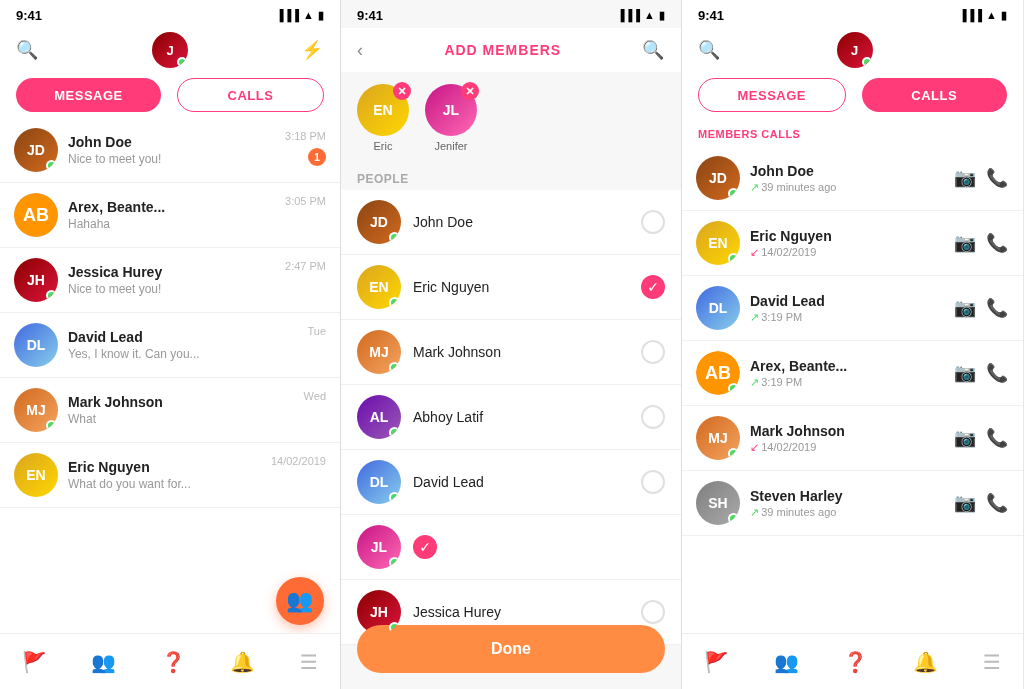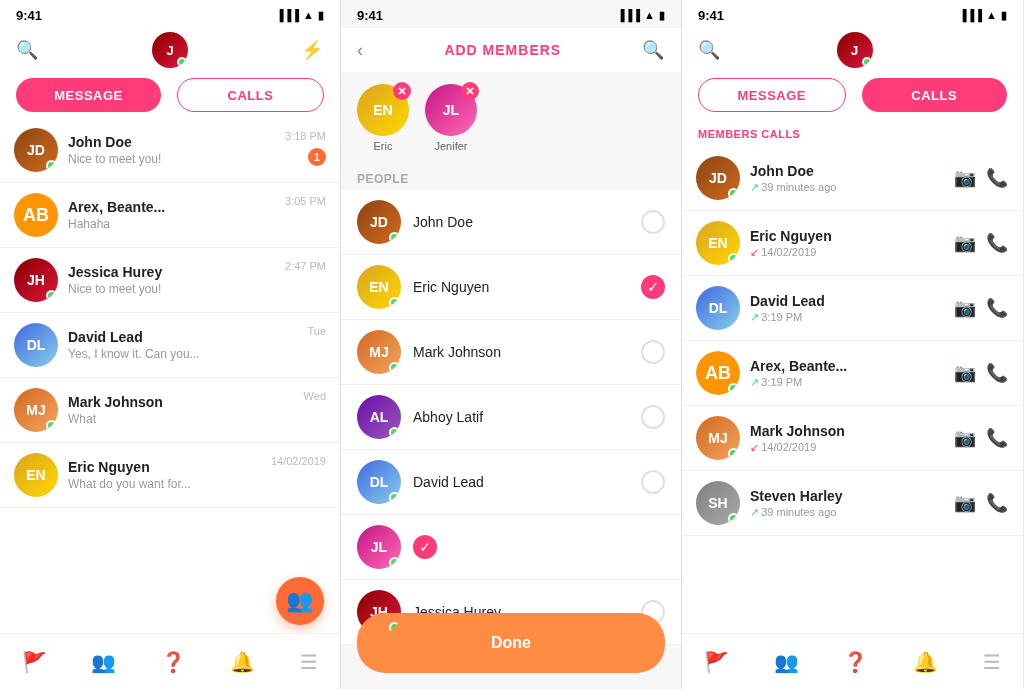--- a/index.html
+++ b/index.html
@@ -233,21 +233,21 @@
     }
     .check-circle.checked {
       background: #ff3b7a;
       border-color: #ff3b7a;
       color: #fff; font-size: 14px;
     }
     .check-circle.unchecked { background: #fff; }
 
     .done-btn {
       position: absolute; bottom: 16px; left: 16px; right: 16px;
-      height: 60px; background: #FF8C42;
+      height: 48px; background: #FF8C42;
       border-radius: 28px; border: none;
       color: #fff; font-size: 16px; font-weight: 600;
       cursor: pointer;
     }
 
     
     .recent-calls-label {
       padding: 10px 16px 6px;
       font-size: 11px; font-weight: 700; color: #ff3b7a;
       letter-spacing: 0.5px;

